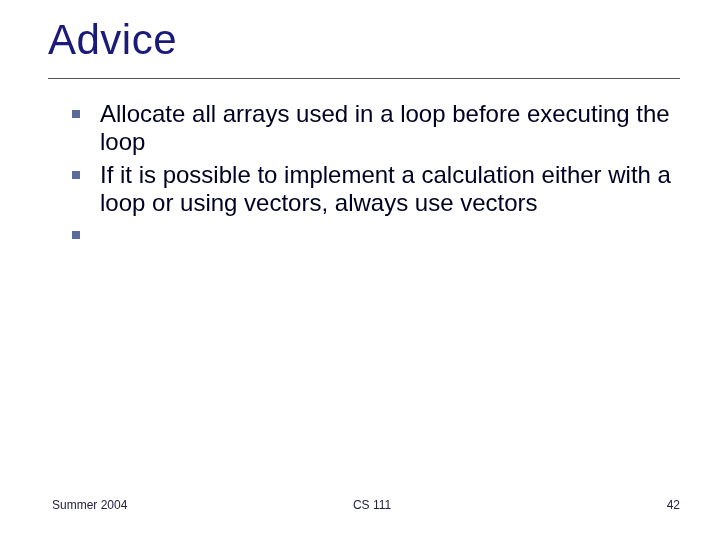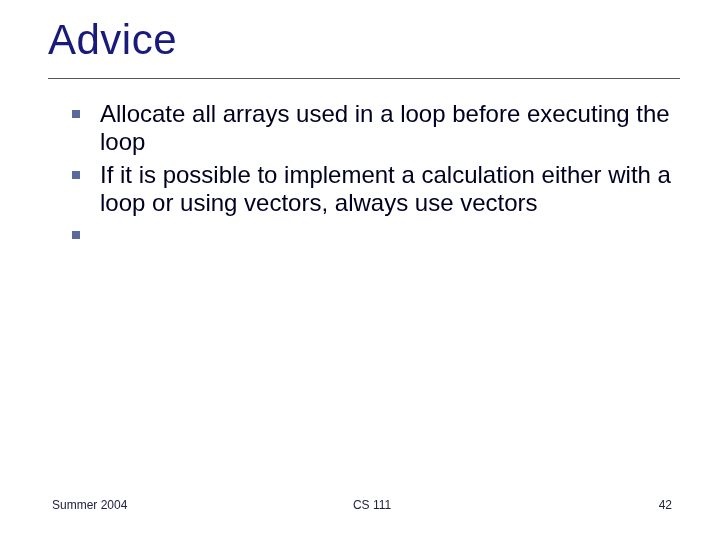--- a/index.html
+++ b/index.html
@@ -67,21 +67,21 @@
     position: absolute;
     left: 52px;
     right: 40px;
     bottom: 22px;
     height: 20px;
     font-size: 12px;
     color: #222244;
   }
   .footer .fl { position: absolute; left: 0; }
   .footer .fc { position: absolute; left: 12px; right: 0; text-align: center; }
-  .footer .fr { position: absolute; right: 8px; }
+  .footer .fr { position: absolute; right: 0; }
 </style>
 </head>
 <body>
 
 <div class="slide">
 
   <div class="title">Advice</div>
   <div class="rule"></div>
 
   <div class="body">

